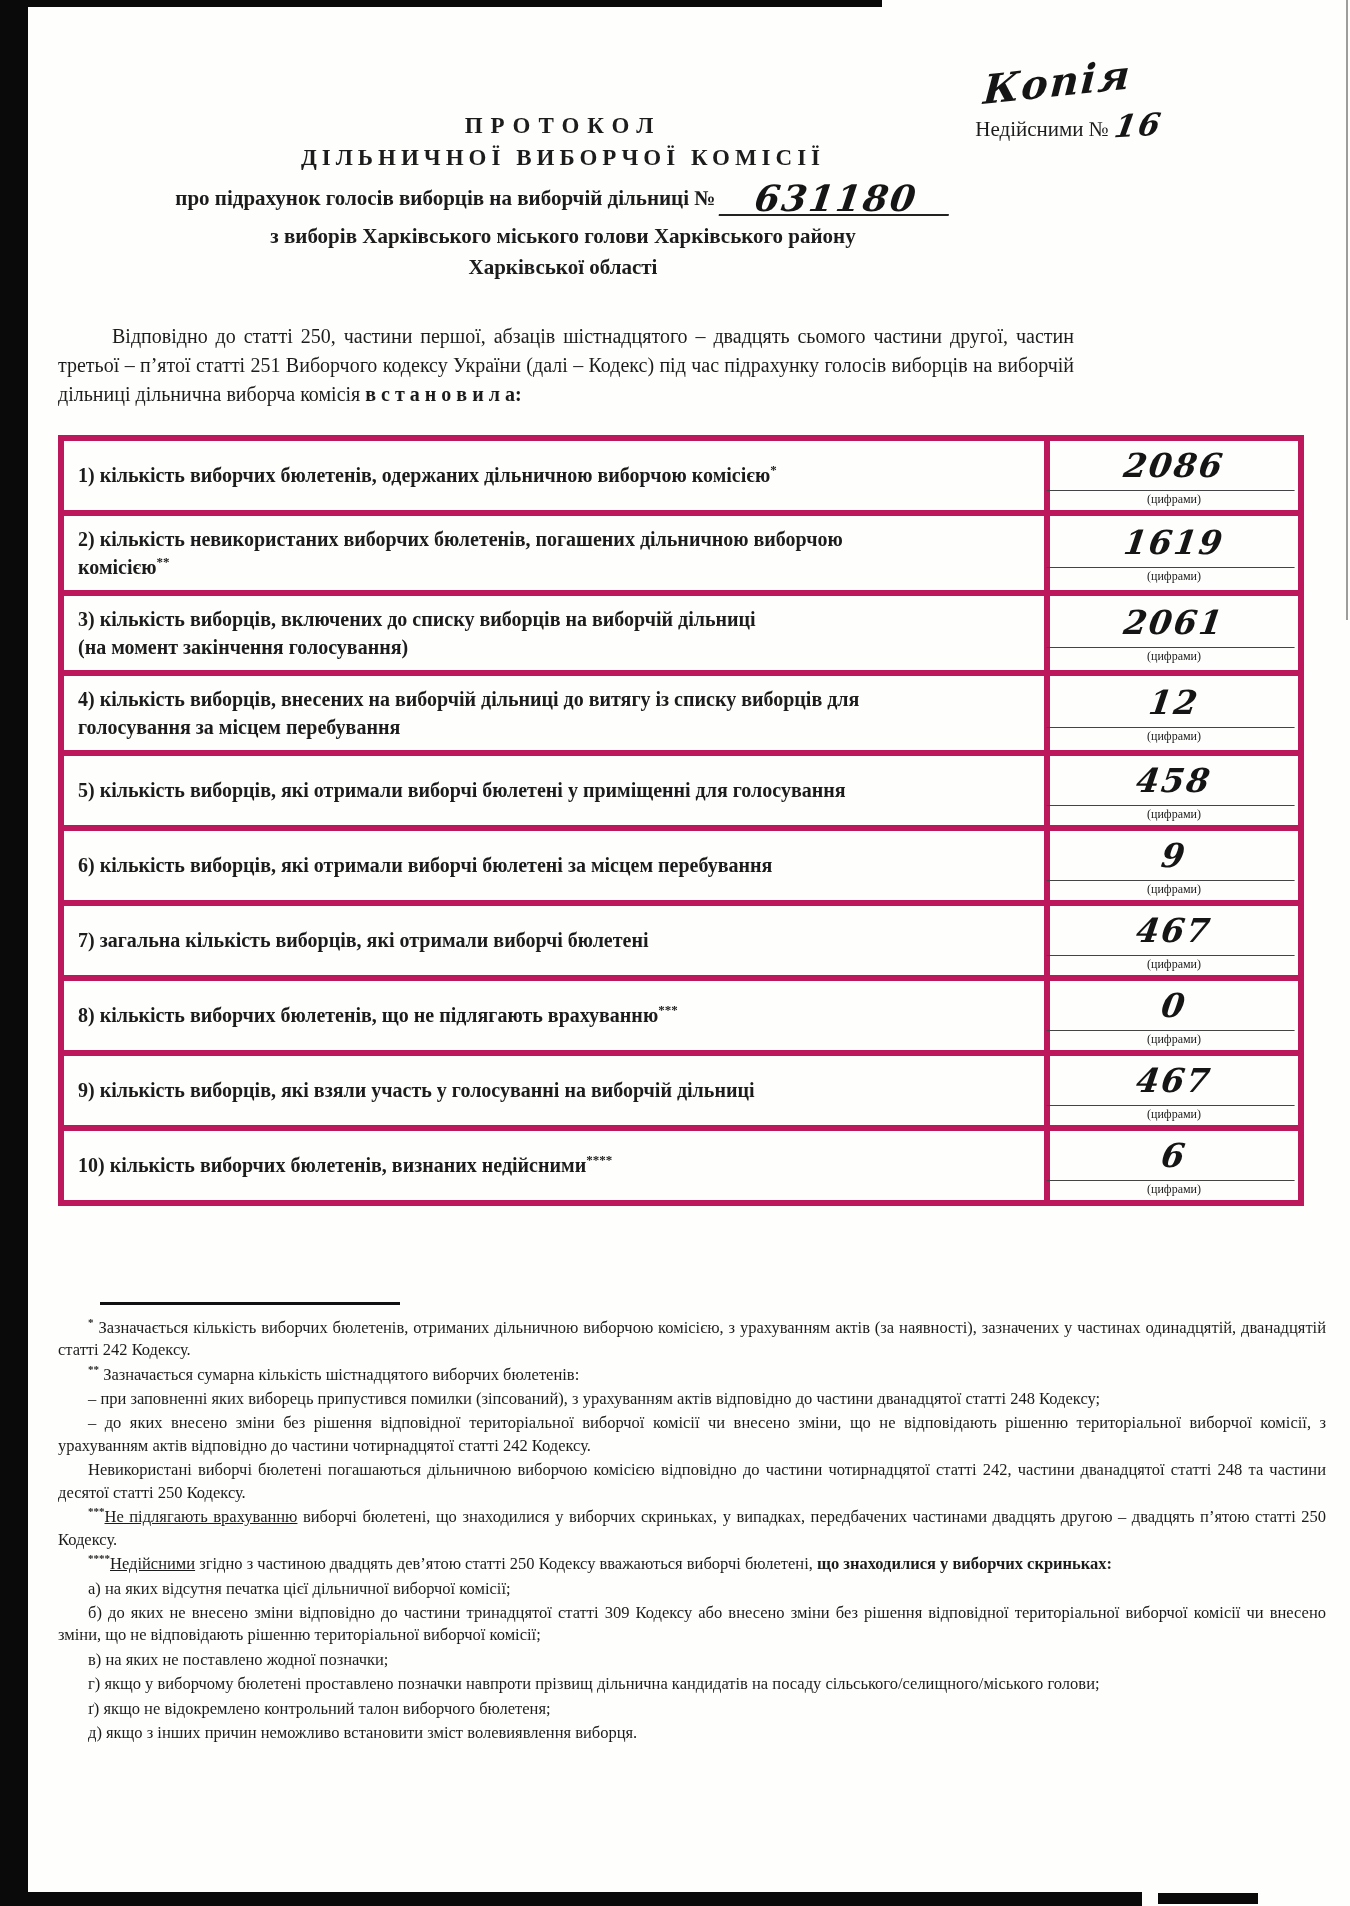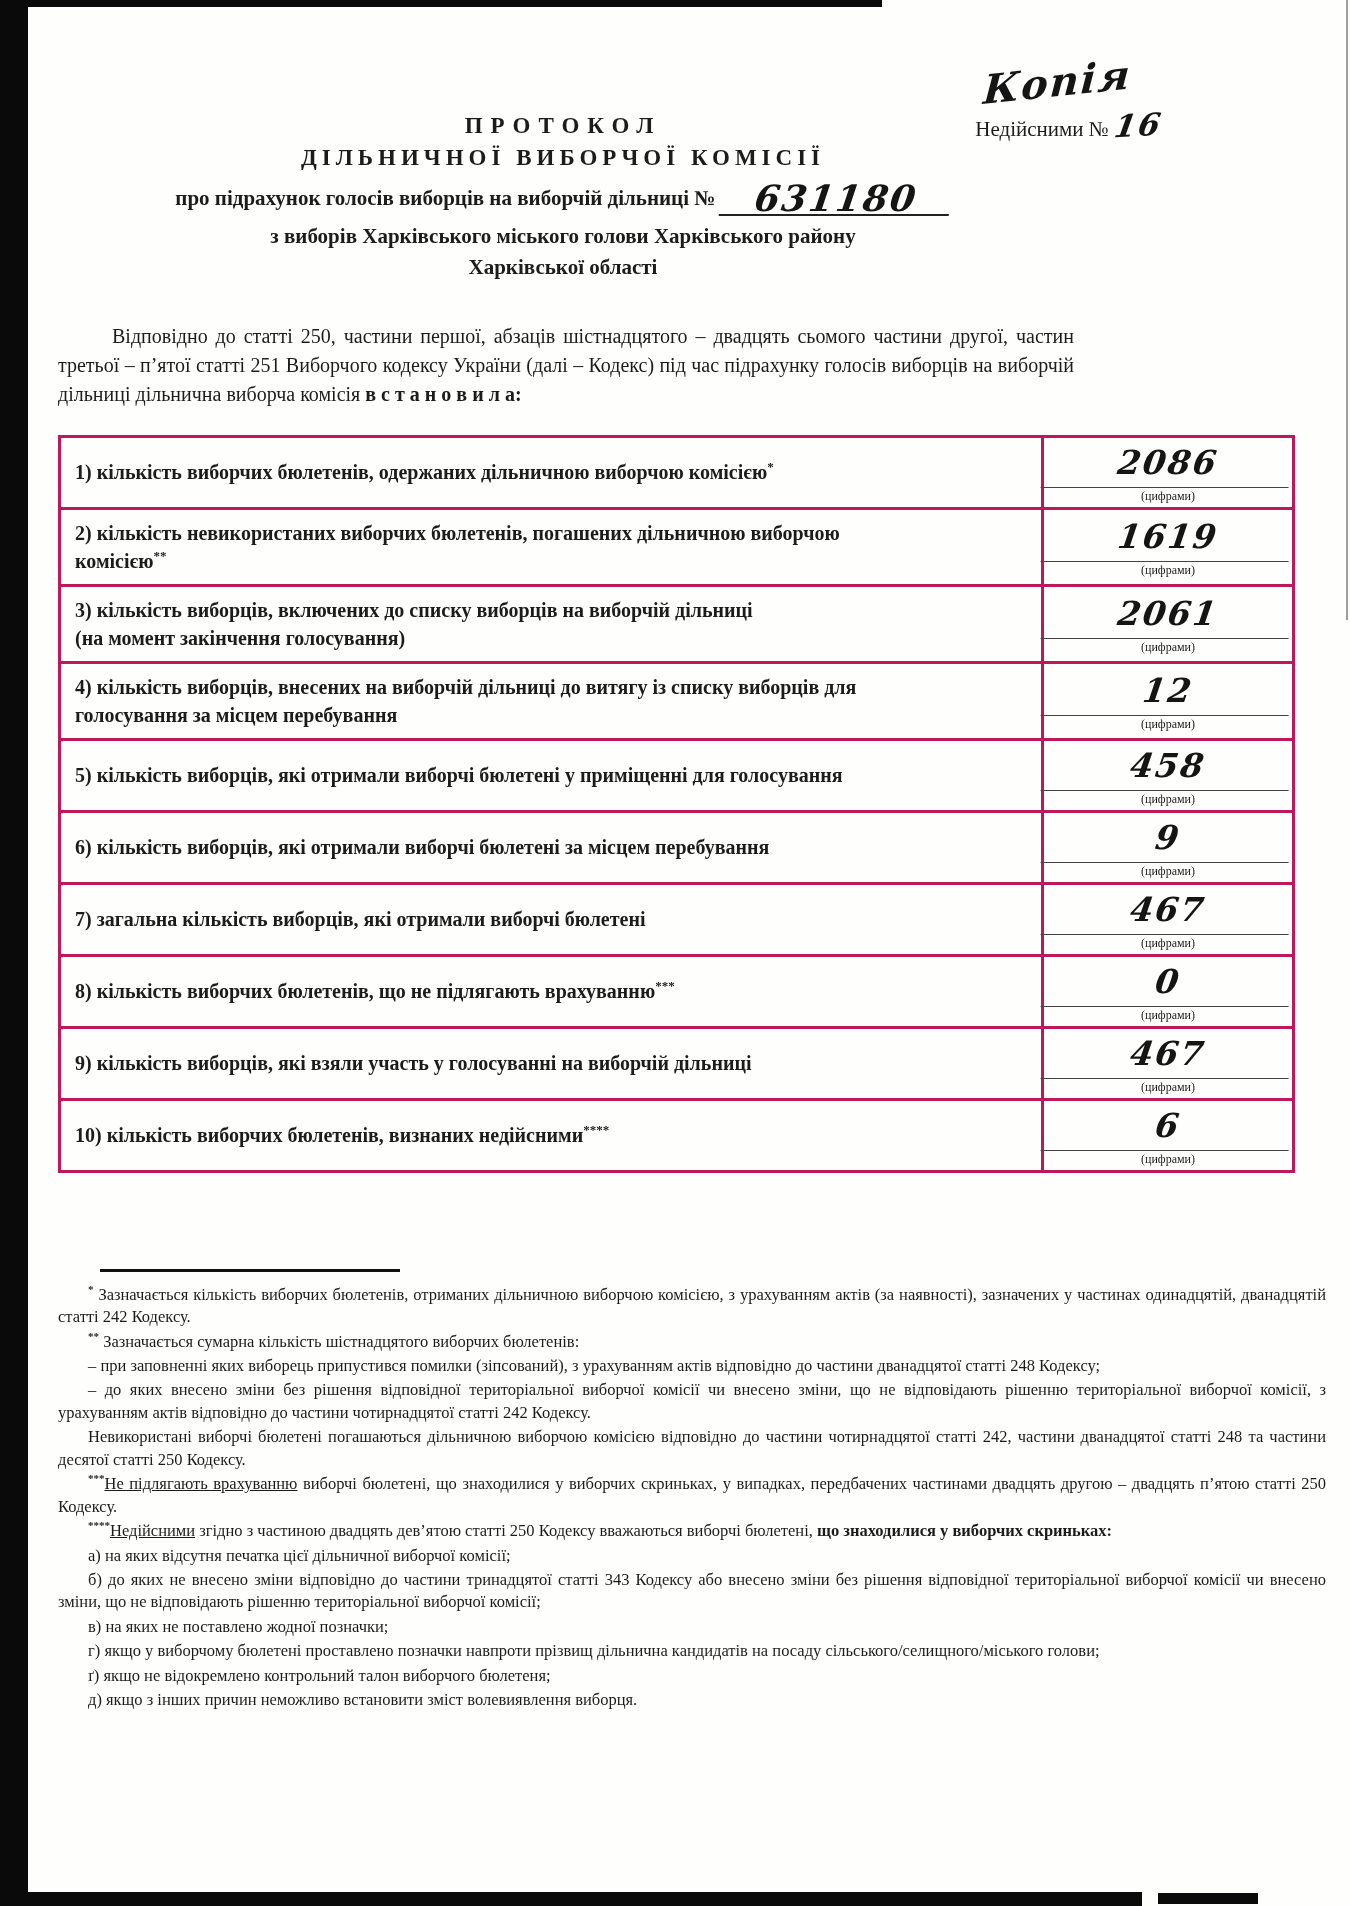--- a/index.html
+++ b/index.html
@@ -44,21 +44,21 @@
   .doc-title .t2{font-size:23px;letter-spacing:5px;line-height:1.4;}
   .doc-title .t3{font-size:21px;margin-top:8px;line-height:1.6;}
   .doc-title .t4{font-size:21px;margin-top:4px;line-height:1.5;}
   .doc-title .t5{font-size:21px;line-height:1.5;}
   .precinct{font-size:36px;min-width:210px;border-bottom:2px solid #222;text-align:center;padding:0 10px 0 10px;vertical-align:-6px;line-height:.9;}
 
   .preamble{width:1016px;margin:38px 0 0 0;font-size:20px;line-height:1.45;text-align:justify;text-indent:54px;}
   .spaced{font-weight:bold;}
 
   table.proto{border-collapse:collapse;margin-top:26px;width:1200px;table-layout:fixed;}
-  table.proto td{border:3px solid #be185d;vertical-align:middle;}
+  table.proto td{border:6px solid #be185d;vertical-align:middle;}
   td.lbl{width:952px;font-size:20px;font-weight:bold;line-height:1.4;padding:9px 14px;}
   td.lbl span{white-space:pre-line;}
   td.lbl sup{font-size:13px;}
   td.val{width:248px;padding:0;}
   .num{
     min-height:44px;display:flex;align-items:center;justify-content:center;
     border-bottom:1.5px solid #444;
     font-size:33px;padding:2px 0 3px 0;
   }
   .cap{font-size:12px;text-align:center;padding:1px 0 3px 0;color:#222;}
@@ -182,21 +182,21 @@
     <div class="footnotes">
       <div class="fn-rule"></div>
       <p class="fn"><sup>*</sup><span class="u"></span><span> Зазначається кількість виборчих бюлетенів, отриманих дільничною виборчою комісією, з урахуванням актів (за наявності), зазначених у частинах  одинадцятій, дванадцятій статті 242 Кодексу.</span><span class="b"></span></p>
       <p class="fn"><sup>**</sup><span class="u"></span><span> Зазначається сумарна кількість шістнадцятого виборчих бюлетенів:</span><span class="b"></span></p>
       <p class="fn"><sup></sup><span class="u"></span><span>– при заповненні яких виборець припустився помилки (зіпсований), з урахуванням актів відповідно до частини дванадцятої статті 248 Кодексу;</span><span class="b"></span></p>
       <p class="fn"><sup></sup><span class="u"></span><span>– до яких внесено зміни без рішення відповідної територіальної виборчої комісії чи внесено зміни, що не відповідають рішенню територіальної виборчої комісії, з урахуванням актів відповідно до частини чотирнадцятої статті 242 Кодексу.</span><span class="b"></span></p>
       <p class="fn"><sup></sup><span class="u"></span><span>Невикористані виборчі бюлетені погашаються дільничною виборчою комісією відповідно до частини чотирнадцятої статті 242, частини дванадцятої статті 248 та частини десятої статті 250 Кодексу.</span><span class="b"></span></p>
       <p class="fn"><sup>***</sup><span class="u">Не підлягають врахуванню</span><span> виборчі бюлетені, що знаходилися у виборчих скриньках, у випадках, передбачених частинами двадцять другою – двадцять п’ятою статті 250 Кодексу.</span><span class="b"></span></p>
       <p class="fn"><sup>****</sup><span class="u">Недійсними</span><span> згідно з частиною двадцять дев’ятою статті 250 Кодексу вважаються виборчі бюлетені, </span><span class="b">що знаходилися у виборчих скриньках:</span></p>
       <p class="fn"><sup></sup><span class="u"></span><span>а) на яких відсутня печатка цієї дільничної виборчої комісії;</span><span class="b"></span></p>
-      <p class="fn"><sup></sup><span class="u"></span><span>б) до яких не внесено зміни відповідно до частини тринадцятої статті 343 Кодексу або внесено зміни без рішення відповідної територіальної виборчої комісії чи внесено зміни, що не відповідають рішенню територіальної виборчої комісії;</span><span class="b"></span></p>
+      <p class="fn"><sup></sup><span class="u"></span><span>б) до яких не внесено зміни відповідно до частини тринадцятої статті 309 Кодексу або внесено зміни без рішення відповідної територіальної виборчої комісії чи внесено зміни, що не відповідають рішенню територіальної виборчої комісії;</span><span class="b"></span></p>
       <p class="fn"><sup></sup><span class="u"></span><span>в) на яких не поставлено жодної позначки;</span><span class="b"></span></p>
       <p class="fn"><sup></sup><span class="u"></span><span>г) якщо у виборчому бюлетені проставлено позначки навпроти прізвищ дільнична кандидатів на посаду сільського/селищного/міського голови;</span><span class="b"></span></p>
       <p class="fn"><sup></sup><span class="u"></span><span>ґ) якщо не відокремлено контрольний талон виборчого бюлетеня;</span><span class="b"></span></p>
       <p class="fn"><sup></sup><span class="u"></span><span>д) якщо з інших причин неможливо встановити зміст волевиявлення виборця.</span><span class="b"></span></p>
     </div>
 
   </div>
 </div>
 
 </body></html>

